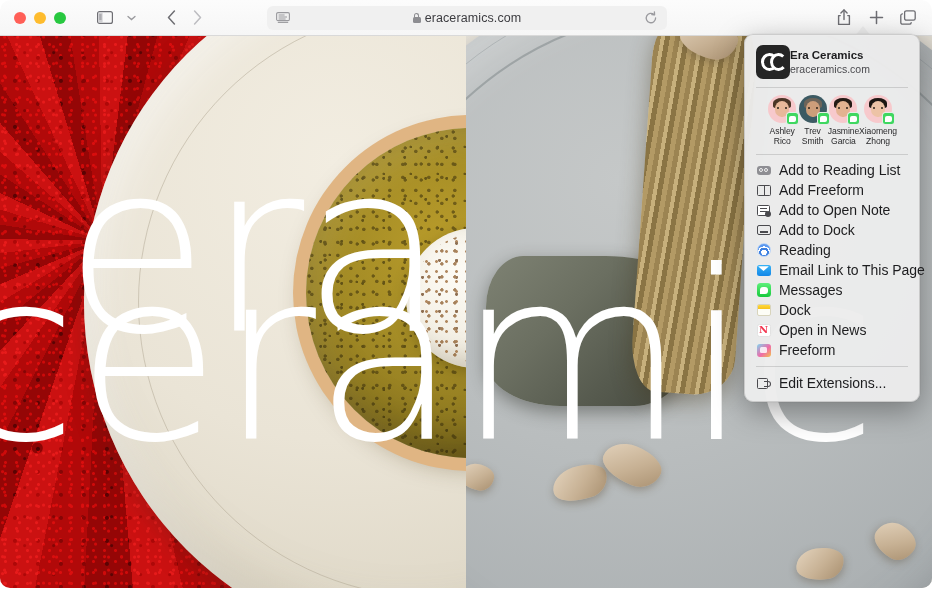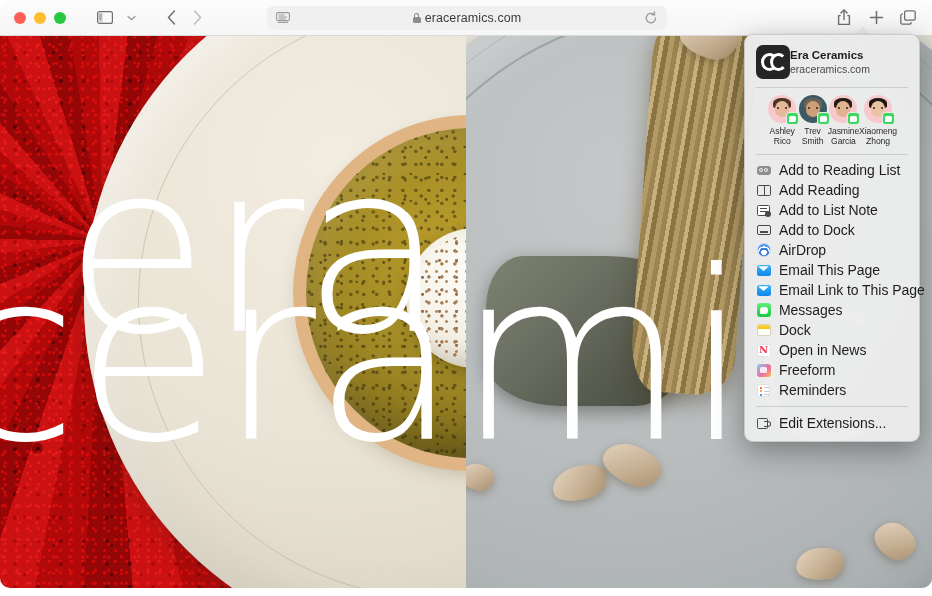--- a/index.html
+++ b/index.html
@@ -502,50 +502,44 @@
               <i></i>
               <i></i>
             </span>
           </span>
         <span class="mlabel">Add to Reading List</span>
       </div>
       <div class="mrow">
         <span class="mico">
             <span class="ic-book"></span>
           </span>
-        <span class="mlabel">Add Reading</span>
+        <span class="mlabel">Add Freeform</span>
       </div>
       <div class="mrow">
         <span class="mico">
             <span class="ic-note"></span>
           </span>
-        <span class="mlabel">Add to List Note</span>
+        <span class="mlabel">Add to Open Note</span>
       </div>
       <div class="mrow">
         <span class="mico">
             <span class="ic-dock"></span>
           </span>
         <span class="mlabel">Add to Dock</span>
       </div>
       <div class="mrow">
         <span class="mico">
             <span class="ic-airdrop"></span>
           </span>
-        <span class="mlabel">AirDrop</span>
+        <span class="mlabel">Reading</span>
       </div>
       <div class="mrow">
         <span class="mico">
             <span class="ic-mail"></span>
           </span>
-        <span class="mlabel">Email This Page</span>
-      </div>
-      <div class="mrow">
-        <span class="mico">
-            <span class="ic-mail"></span>
-          </span>
         <span class="mlabel">Email Link to This Page</span>
       </div>
       <div class="mrow">
         <span class="mico">
             <span class="ic-msg">
               <i></i>
             </span>
           </span>
         <span class="mlabel">Messages</span>
       </div>
@@ -559,33 +553,20 @@
         <span class="mico">
             <span class="ic-news">N</span>
           </span>
         <span class="mlabel">Open in News</span>
       </div>
       <div class="mrow">
         <span class="mico">
             <span class="ic-free"></span>
           </span>
         <span class="mlabel">Freeform</span>
-      </div>
-      <div class="mrow">
-        <span class="mico">
-          <span class="ic-rem">
-              <b></b>
-              <b></b>
-              <b></b>
-              <s></s>
-              <s></s>
-              <s></s>
-            </span>
-        </span>
-        <span class="mlabel">Reminders</span>
       </div>
     </div>
 
     <div class="sep"></div>
 
     <div class="group2">
       <div class="mrow tall">
         <span class="mico">
             <span class="ic-ext"></span>
           </span>

